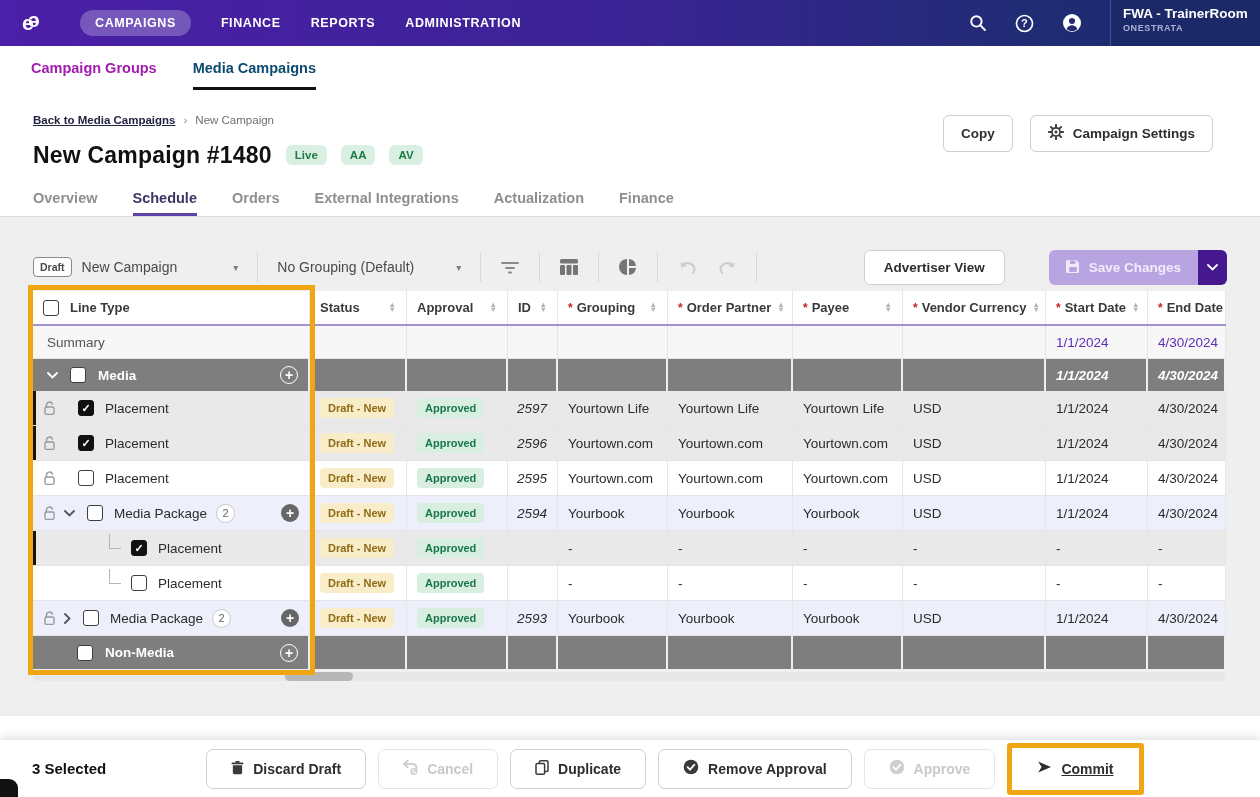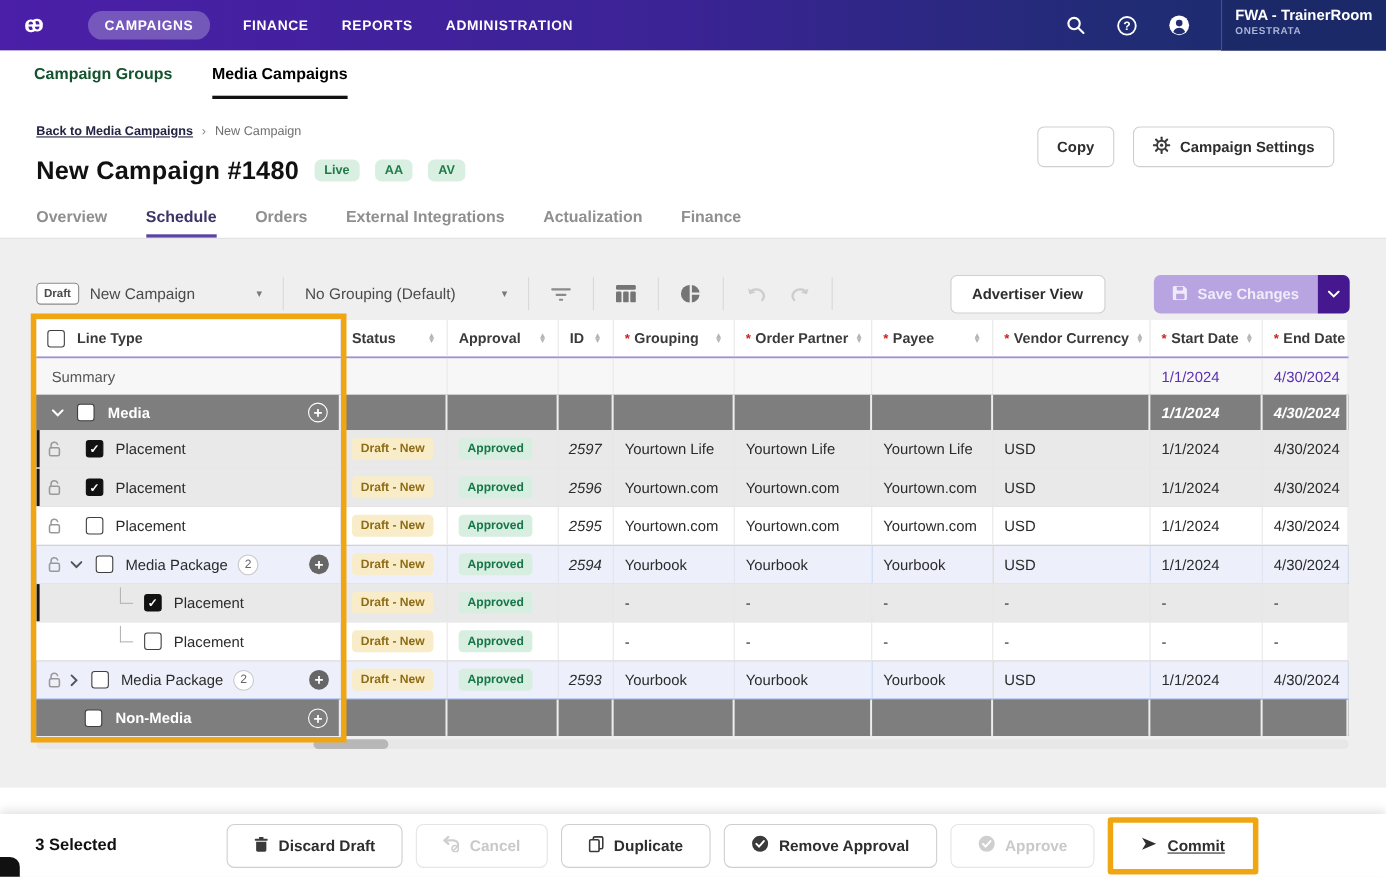--- a/index.html
+++ b/index.html
@@ -20,23 +20,23 @@
 .navicons { margin-left:auto; display:flex; align-items:center; gap:28px; margin-right:28px; }
 .iconbtn { background:none; border:none; cursor:pointer; display:flex; align-items:center; }
 .account { width:150px; height:46px; background:#1b2968; border-left:1px solid #44519a;
   padding:6px 0 0 12px; cursor:pointer; }
 .acct-name { color:#fff; font-size:13.5px; font-weight:bold; }
 .acct-org { color:#aab3d6; font-size:9px; font-weight:bold; letter-spacing:.6px; margin-top:2px; }
 
 
 .subtabs { height:44px; background:#fff; display:flex; align-items:flex-end; gap:36px;
   padding-left:31px; }
-.subtab { font-size:14.5px; font-weight:600; color:#14532d; padding-bottom:11px;
+.subtab { font-size:14.5px; font-weight:600; color:#a21caf; padding-bottom:11px;
   border-bottom:3px solid transparent; cursor:pointer; text-decoration:none; }
-.subtab.active { color:#000000; border-bottom-color:#111; }
+.subtab.active { color:#0c4a6e; border-bottom-color:#111; }
 
 
 .pagehead { height:126px; padding:23px 33px 0 33px; position:relative; background:#fff; }
 .crumbs { height:14px; font-size:11.5px; display:flex; gap:8px; align-items:center; }
 .crumb-back { color:#232343; text-decoration:underline; font-weight:bold; cursor:pointer; }
 .crumb-sep { color:#8a8a8a; } .crumb-cur { color:#6f6f6f; }
 .titlerow { margin-top:13px; height:30px; display:flex; align-items:center; gap:14px; }
 .titlerow h1 { font-size:23px; font-weight:bold; color:#111; letter-spacing:.2px; }
 .badge-green { background:#d9efe2; color:#1e7b47; font-size:11.5px; font-weight:bold;
   padding:4px 9px; border-radius:6px; }

